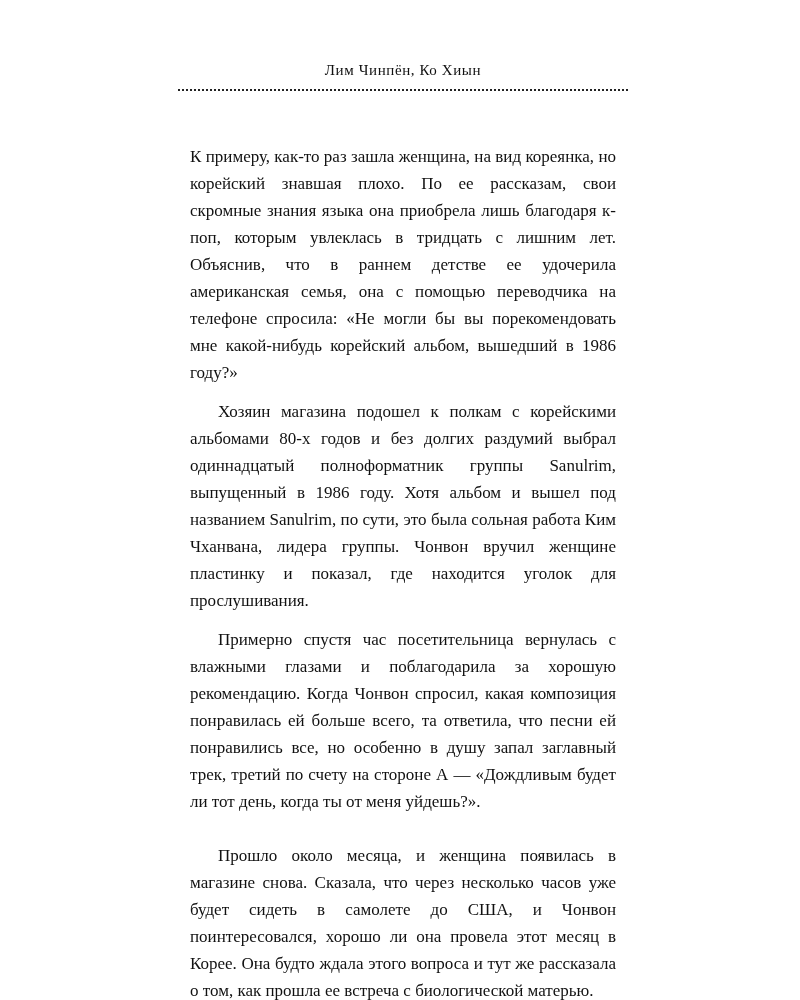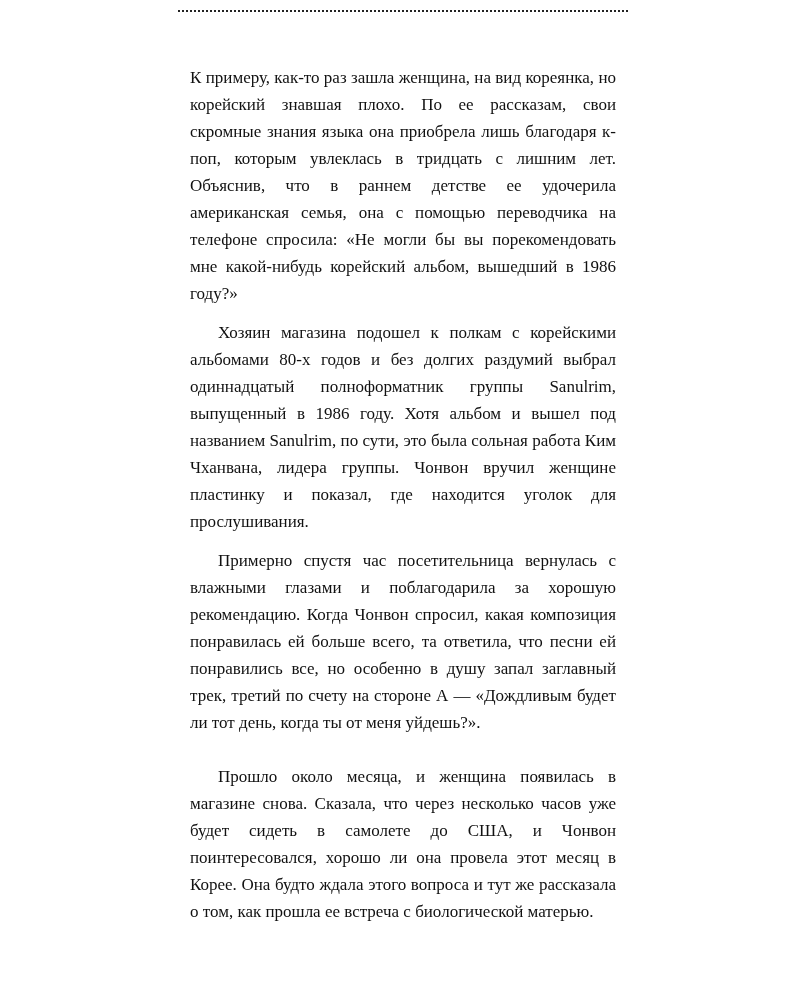--- a/index.html
+++ b/index.html
@@ -58,20 +58,21 @@
   .body-text p.spaced {
     margin-top: 27px;
   }
 </style>
 </head>
 <body>
 
 <div class="page">
   <div class="content-column">
 
+    <div class="running-head">Лим Чинпён, Ко Хиын</div>
 
     <div class="separator-dots"></div>
 
     <div class="body-text">
       <p class="first">К примеру, как-то раз зашла женщина, на вид кореянка, но корейский знавшая плохо. По ее рассказам, свои скромные знания языка она приобрела лишь благодаря к-поп, которым увлеклась в тридцать с лишним лет. Объяснив, что в раннем детстве ее удочерила американская семья, она с помощью переводчика на телефоне спросила: «Не могли бы вы порекомендовать мне какой-нибудь корейский альбом, вышедший в 1986 году?»</p>
       <p>Хозяин магазина подошел к полкам с корейскими альбомами 80-х годов и без долгих раздумий выбрал одиннадцатый полноформатник группы Sanulrim, выпущенный в 1986 году. Хотя альбом и вышел под названием Sanulrim, по сути, это была сольная работа Ким Чханвана, лидера группы. Чонвон вручил женщине пластинку и показал, где находится уголок для прослушивания.</p>
       <p>Примерно спустя час посетительница вернулась с влажными глазами и поблагодарила за хорошую рекомендацию. Когда Чонвон спросил, какая композиция понравилась ей больше всего, та ответила, что песни ей понравились все, но особенно в душу запал заглавный трек, третий по счету на стороне А — «Дождливым будет ли тот день, когда ты от меня уйдешь?».</p>
       <p class="spaced">Прошло около месяца, и женщина появилась в магазине снова. Сказала, что через несколько часов уже будет сидеть в самолете до США, и Чонвон поинтересовался, хорошо ли она провела этот месяц в Корее. Она будто ждала этого вопроса и тут же рассказала о том, как прошла ее встреча с биологической матерью.</p>
     </div>
 

